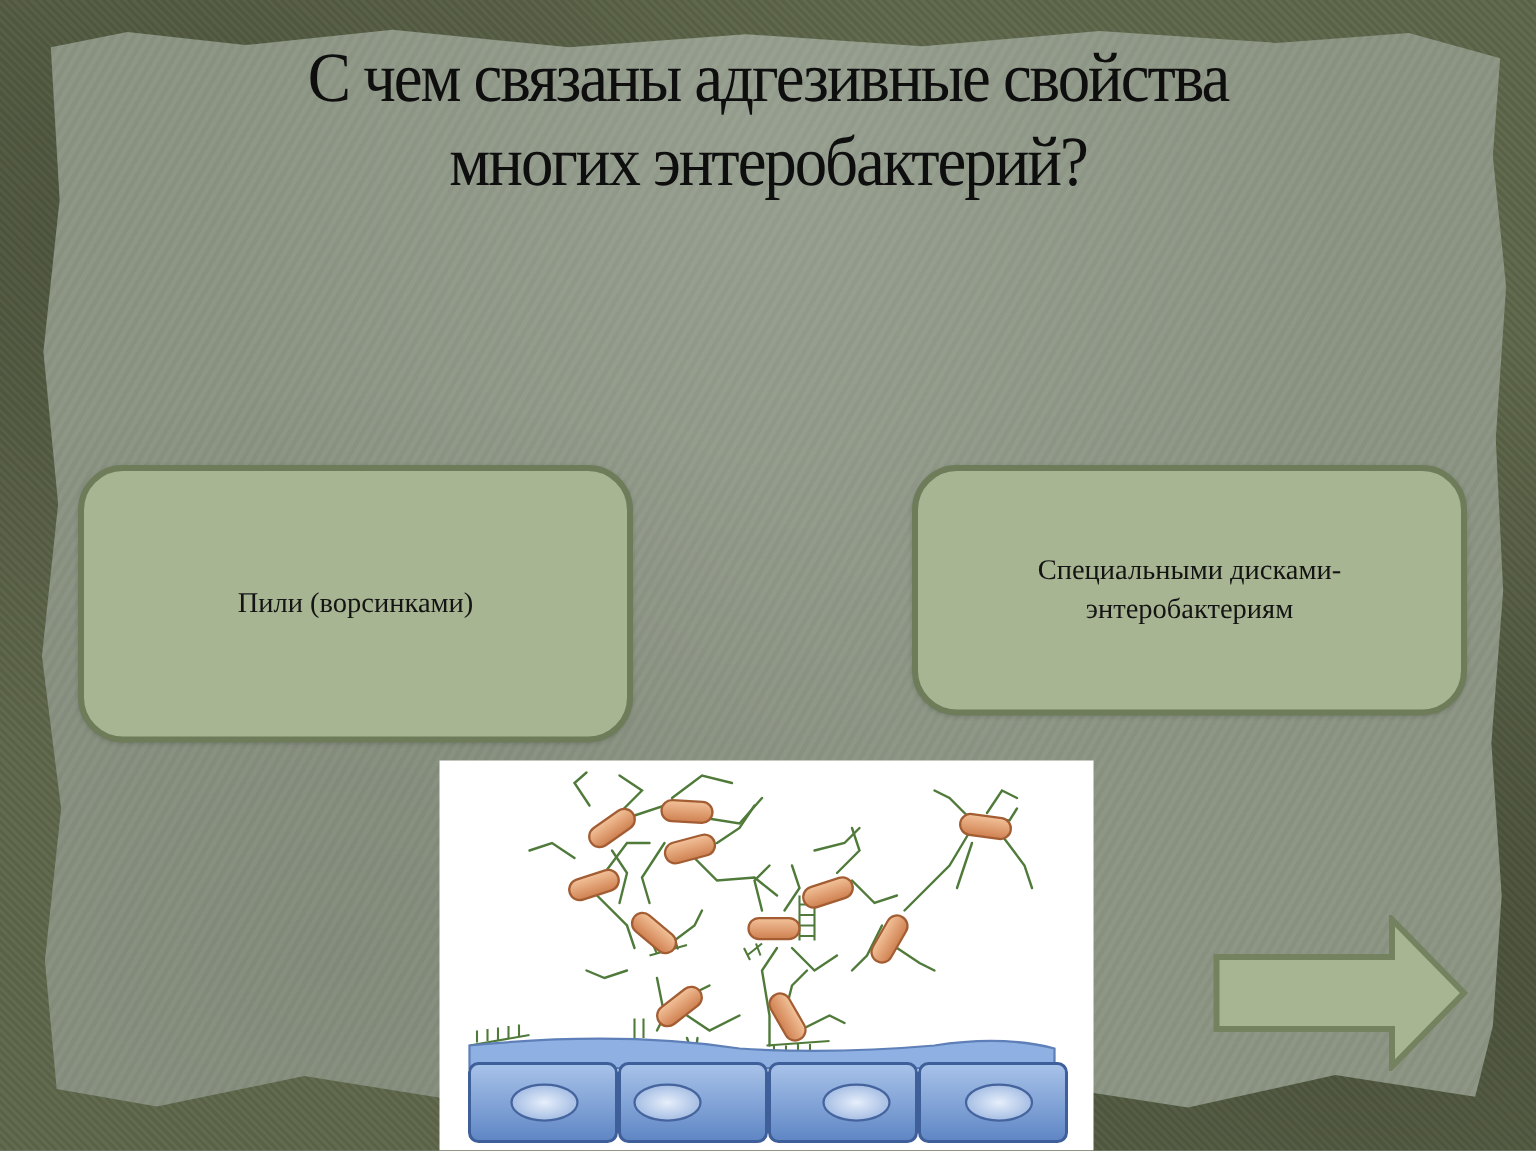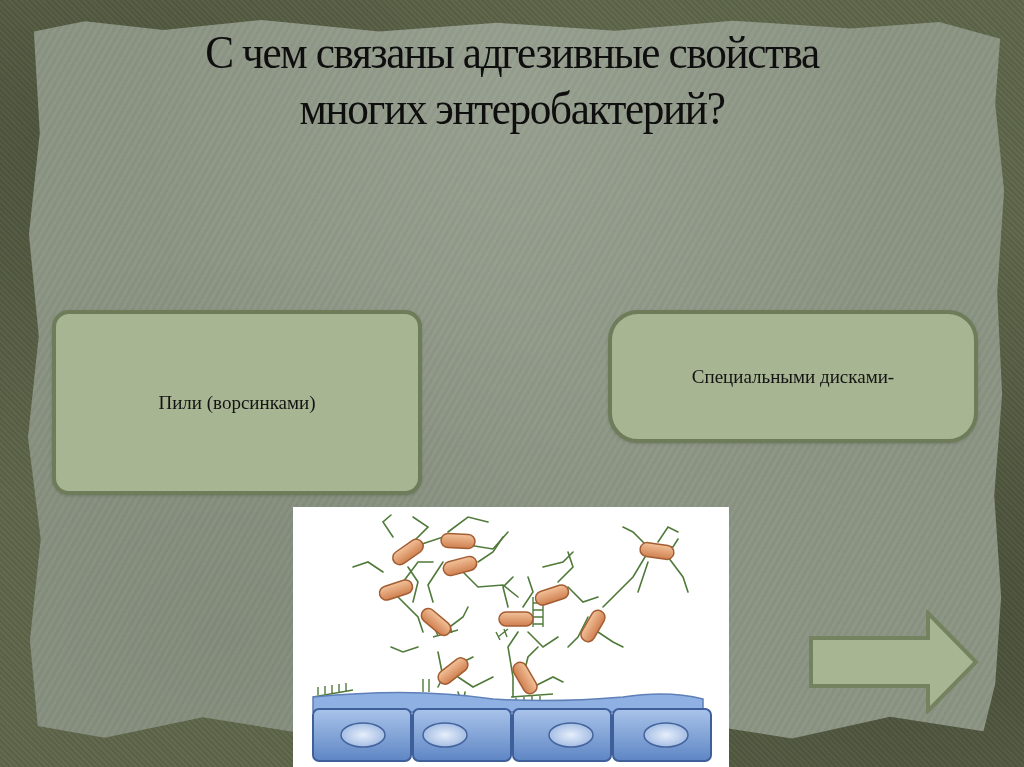--- a/index.html
+++ b/index.html
@@ -36,22 +36,22 @@
     transform: scaleX(0.92);
   }
   .answer-box {
     position: absolute; box-sizing: border-box;
     background: #a8b592; border: 4px solid #6f7c5a; border-radius: 30px;
     display: flex; align-items: center; justify-content: center; text-align: center;
     color: #141414; font-size: 19px; line-height: 26px;
     box-shadow: 0 1px 3px rgba(0,0,0,0.15);
     cursor: pointer;
   }
-  .box-left { left: 52px; top: 310px; width: 370px; height: 185px; border-radius: 17px; }
-  .box-right { left: 608px; top: 310px; width: 370px; height: 133px; padding: 0 30px; }
+  .box-left { left: 52px; top: 310px; width: 370px; height: 185px; }
+  .box-right { left: 608px; top: 310px; width: 370px; height: 167px; padding: 0 30px; }
   .illustration {
     position: absolute; left: 293px; top: 507px; width: 436px; height: 260px;
     background: #ffffff;
   }
   .next-arrow { position: absolute; left: 808px; top: 610px; width: 172px; height: 104px; cursor: pointer; }
 </style>
 </head>
 <body>
 
 <div class="frame"></div>
@@ -62,20 +62,21 @@
   <div>многих энтеробактерий?</div>
 </div>
 
 <div class="answer-box box-left">
   <span>Пили (ворсинками)</span>
 </div>
 
 <div class="answer-box box-right">
   <div>
     <div>Специальными дисками-</div>
+    <div>энтеробактериям</div>
   </div>
 </div>
 
 <div class="illustration">
   <svg width="436" height="260" viewBox="0 0 436 260" xmlns="http://www.w3.org/2000/svg">
     <defs>
       <linearGradient id="bac" x1="0" y1="0" x2="0" y2="1">
         <stop offset="0" stop-color="#f3c29a"></stop>
         <stop offset="1" stop-color="#cf8050"></stop>
       </linearGradient>

